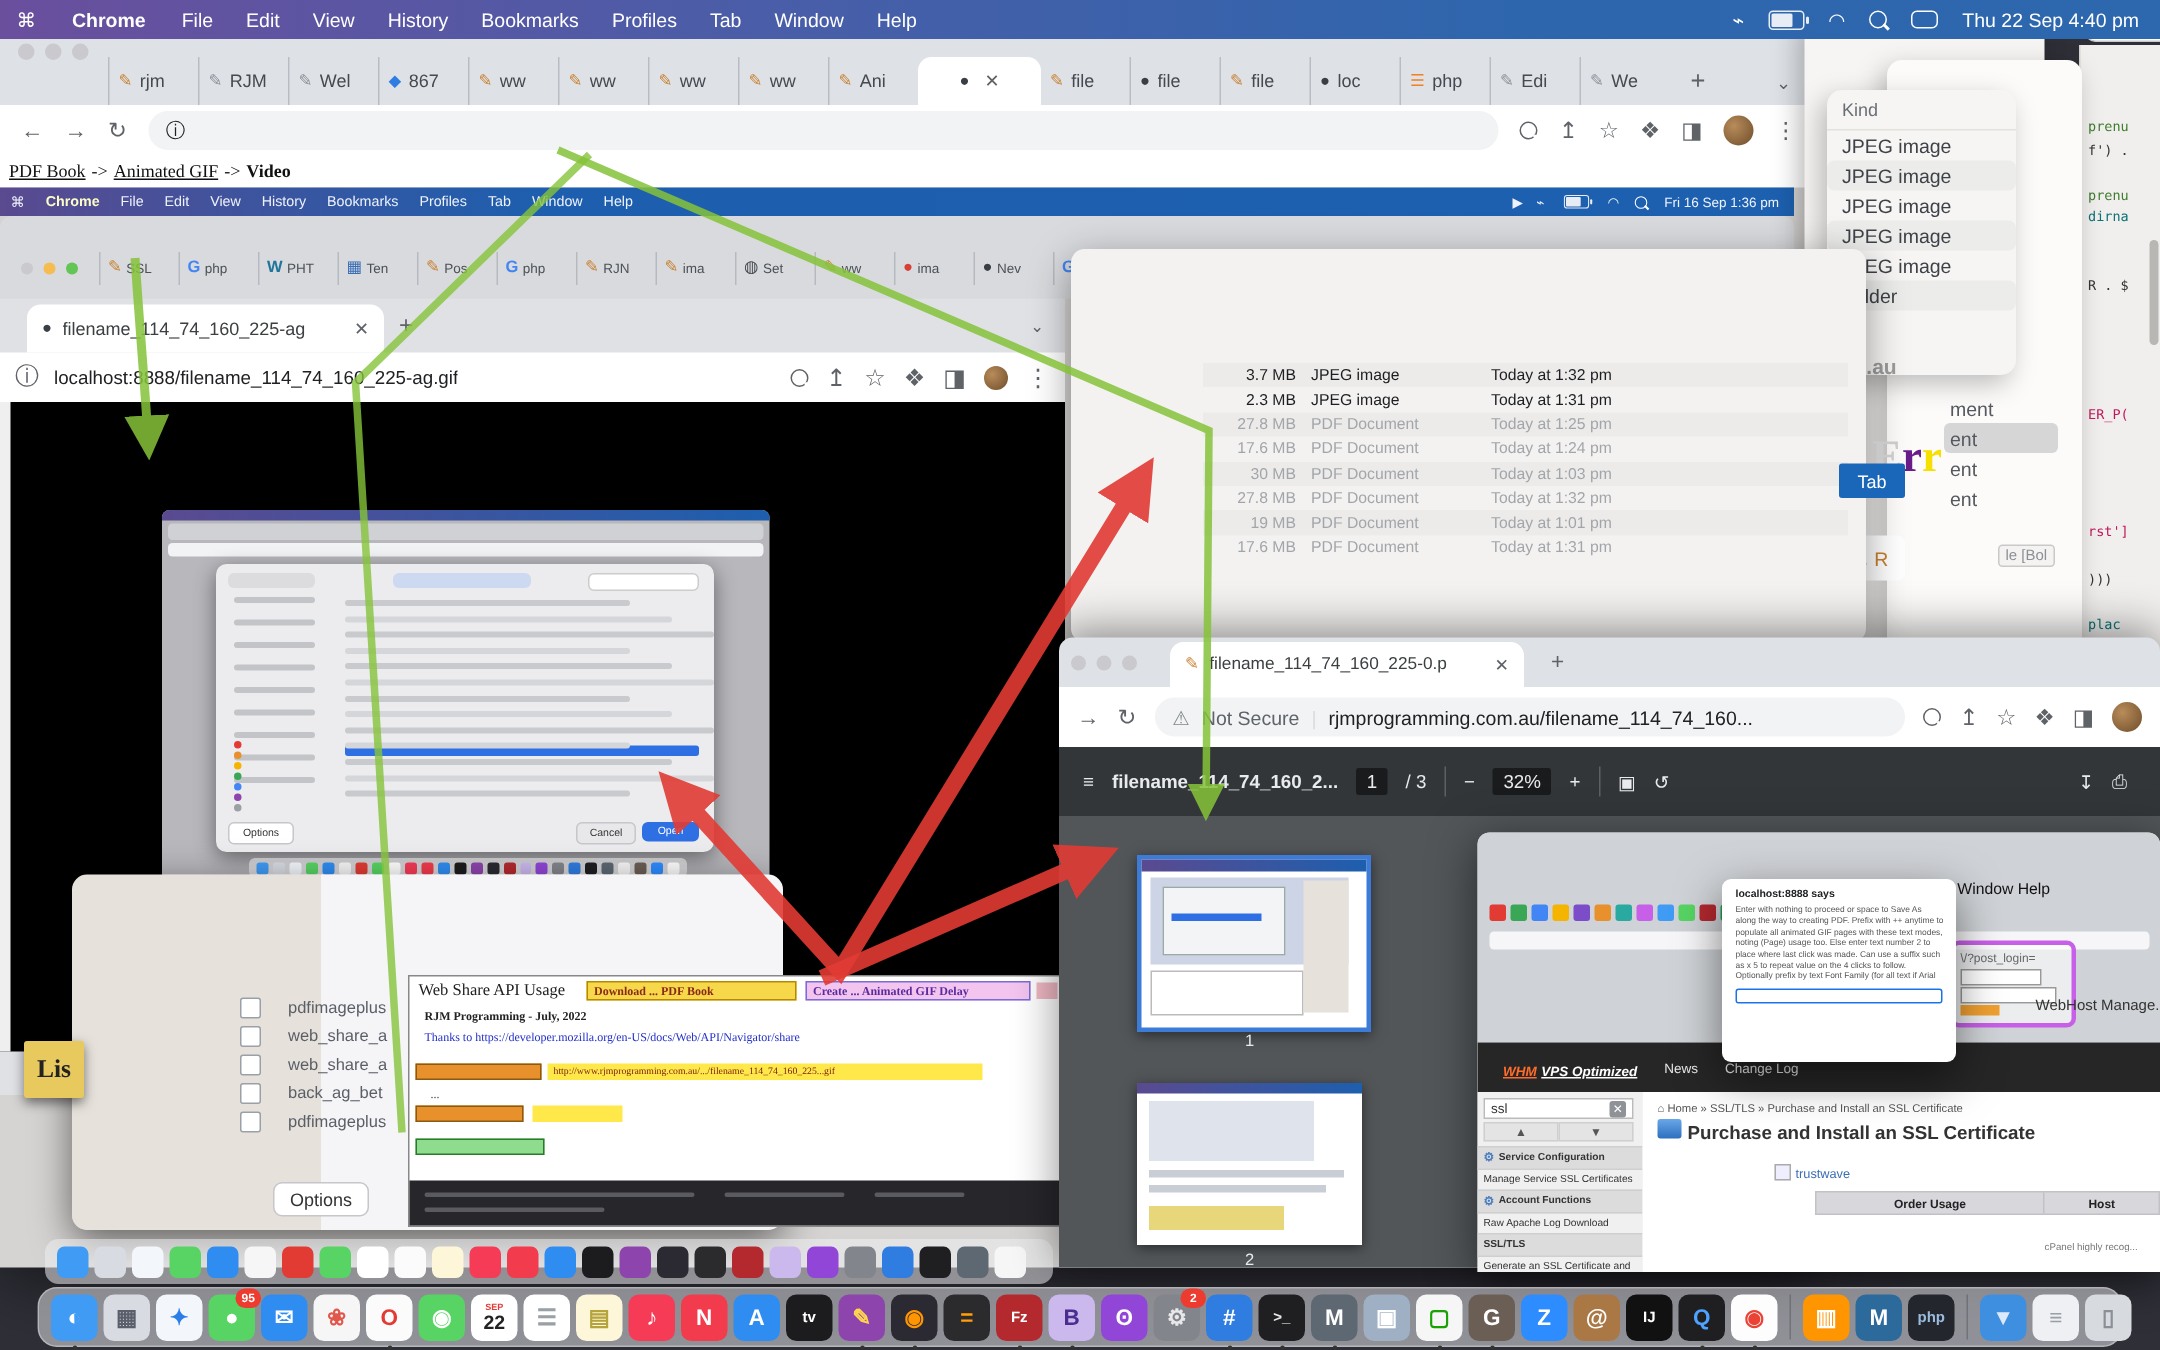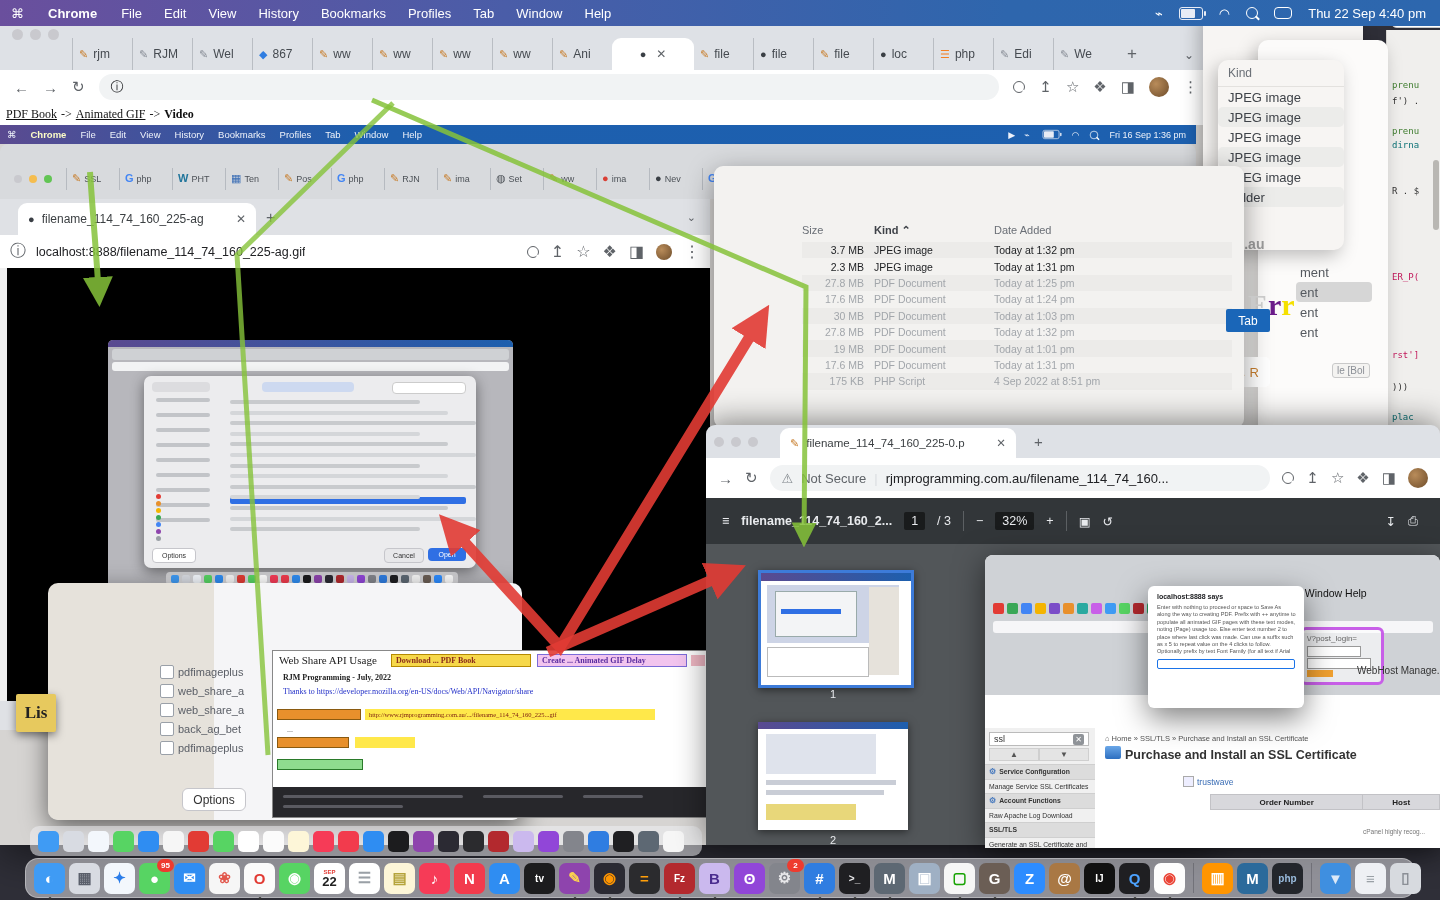--- a/index.html
+++ b/index.html
@@ -63,21 +63,21 @@
   #mini .tabs{position:absolute;left:4px;top:9px;width:397px;height:11px;background:#cfd1d4;border-radius:3px;}
   #mini .url{position:absolute;left:4px;top:22px;width:397px;height:9px;background:#f2f3f4;border-radius:3px;}
   #minidlg{position:absolute;left:36px;top:36px;width:332px;height:192px;background:#ececee;border-radius:7px;box-shadow:0 4px 14px rgba(0,0,0,.45);}
   .chip{position:absolute;border-radius:4px;font-size:8px;display:flex;align-items:center;justify-content:center;color:#333;}
   #mini .lrow{position:absolute;height:4px;border-radius:2px;background:#c8cacd;}
   #mini .sel{position:absolute;left:86px;top:121px;width:236px;height:7px;background:#2f6fe4;border-radius:2px;}
   #minidock{position:absolute;left:58px;top:232px;width:292px;height:13px;background:rgba(245,245,248,.55);border-radius:4px;display:flex;align-items:center;gap:3px;padding:0 5px;box-sizing:border-box;}
   #minidock i{width:8px;height:8px;border-radius:2px;display:block;}
   
   #filewin{left:48px;top:557px;width:474px;height:237px;background:linear-gradient(90deg,#e6e2db 0 35%,#f5f5f7 35%);border-radius:10px;box-shadow:0 8px 26px rgba(0,0,0,.55);}
-  .flrow{position:absolute;left:112px;width:200px;height:15px;display:flex;align-items:center;gap:4px;font-size:11px;color:#5a5e66;}
+  .flrow{position:absolute;left:112px;width:200px;height:15px;display:flex;align-items:center;gap:18px;font-size:11px;color:#5a5e66;}
   .flrow .fic{width:12px;height:12px;border:1px solid #9aa0a8;border-radius:2px;background:#fff;flex:none;}
   #optbtn{position:absolute;left:134px;top:205px;width:62px;height:21px;border:1px solid #c6c6cb;border-radius:6px;background:#fff;font-size:12px;color:#333;display:flex;align-items:center;justify-content:center;}
   #yellowtag{left:16px;top:668px;width:40px;height:38px;background:#e7c95e;color:#222;font-family:"Liberation Serif",serif;font-size:17px;font-weight:bold;display:flex;align-items:center;justify-content:center;border-radius:2px;box-shadow:0 3px 8px rgba(0,0,0,.5);}
   #webpanel{left:272px;top:624px;width:436px;height:168px;background:#fff;border:1px solid #888;box-sizing:border-box;font-family:"Liberation Serif",serif;}
   #webpanel .h{position:absolute;left:6px;top:3px;font-size:11px;font-weight:normal;color:#222;}
   .hl{position:absolute;font-size:8px;display:flex;align-items:center;padding:0 4px;box-sizing:border-box;white-space:nowrap;overflow:hidden;}
   #wp-dark{position:absolute;left:0;bottom:0;width:434px;height:30px;background:#27272b;}
   #wp-dark i{position:absolute;height:3px;background:#5a5a61;border-radius:2px;display:block;}
   
   #innerdock{left:30px;top:800px;width:672px;height:30px;background:rgba(238,238,243,.55);border-radius:9px;display:flex;align-items:center;gap:4px;padding:0 8px;box-sizing:border-box;z-index:2;}
@@ -588,25 +588,20 @@
       <div class="mrow">ent</div>
     </div>
   <div id="errletters" class="abs">
     <span style="color:#c9c9c9;">E</span><span style="color:#6a1b8a;">r</span><span style="color:#f5e000;">r</span>
   </div>
   <div id="tabbtn" class="abs">Tab</div>
   <div id="pencilfrag" class="abs">✎ R</div>
   <div id="mebol" class="abs">le [Bol</div>
 
   <div id="finder" class="abs">
-    <div id="f-headers">
-      <span class="c1">Size</span>
-      <span class="c2"><span>Kind</span> <span>⌃</span></span>
-      <span class="c3">Date Added</span>
-    </div>
     <div id="finder-rows" style="position:absolute;left:88px;top:76px;width:430px;">
         <div class="frow">
           <span class="c1">3.7 MB</span>
           <span class="c2">JPEG image</span>
           <span class="c3">Today at 1:32 pm</span>
         </div>
         <div class="frow">
           <span class="c1">2.3 MB</span>
           <span class="c2">JPEG image</span>
           <span class="c3">Today at 1:31 pm</span>
@@ -633,25 +628,20 @@
         </div>
         <div class="frow dim">
           <span class="c1">19 MB</span>
           <span class="c2">PDF Document</span>
           <span class="c3">Today at 1:01 pm</span>
         </div>
         <div class="frow dim">
           <span class="c1">17.6 MB</span>
           <span class="c2">PDF Document</span>
           <span class="c3">Today at 1:31 pm</span>
-        </div>
-        <div class="frow dim">
-          <span class="c1">175 KB</span>
-          <span class="c2">PHP Script</span>
-          <span class="c3">4 Sep 2022 at 8:51 pm</span>
         </div>
       </div>
   </div>
 
   <div id="pdfwin" class="abs">
     <div id="pw-tabrow">
       <span class="tl gray" style="width:10px;height:10px;"></span>
       <span class="tl gray" style="width:10px;height:10px;"></span>
       <span class="tl gray" style="width:10px;height:10px;"></span>
       <div id="pw-tab">
@@ -738,20 +728,25 @@
         </div>
       <div style="position:absolute;left:8px;top:66px;width:440px;height:12px;background:#f6f6f8;border-radius:3px;"></div>
       <div id="plbox">
         <div style="position:absolute;left:4px;top:4px;white-space:nowrap;">\/?post_login=</div>
         <div class="dd" style="top:16px;"></div>
         <div class="dd" style="top:28px;width:62px;"></div>
         <div style="position:absolute;left:4px;top:40px;width:26px;height:7px;background:#f0a030;"></div>
       </div>
       <div id="webhost">WebHost Manage...</div>
     </div>
+    <div id="whm-header">
+      <span id="whm-logo"><span class="brandtxt" style="color:#ff6c2c">WHM</span><span>VPS Optimized</span></span>
+      <span class="whm-nav">News</span>
+      <span class="whm-nav">Change Log</span>
+    </div>
     <div id="whm-side">
       <div id="whm-search">
         <span>ssl</span>
         <span class="x">✕</span>
       </div>
       <div id="whm-arrows">
           <div>▲</div>
           <div>▼</div>
         </div>
       <div id="whm-items">
@@ -765,21 +760,21 @@
     </div>
     <div id="whm-main">
       <div id="whm-crumb">⌂ Home » SSL/TLS » Purchase and Install an SSL Certificate</div>
       <div id="whm-foldericon"></div>
       <div id="whm-title">Purchase and Install an SSL Certificate</div>
       <div id="trustwave">
           <span class="bi"></span>
           <span>trustwave</span>
         </div>
       <div id="whm-table">
-        <span class="oc">Order Number</span>
+        <span class="oc">Order Usage</span>
         <span class="hc">Host</span>
       </div>
       <div id="cpanelnote">cPanel highly recog...</div>
     </div>
   </div>
 
   <div id="dialog" class="abs">
     <div class="t">localhost:8888 says</div>
     <div class="b">Enter with nothing to proceed or space to Save As along the way to creating PDF.  Prefix with ++ anytime to populate all animated GIF pages with these text modes, noting (Page) usage too.  Else enter text number 2 to place where last click was made.  Can use a suffix such as x 5 to repeat value on the 4 clicks to follow.  Optionally prefix by text Font Family (for all text if Arial no good versus Courier or Helvetica or Arial or Times or Symbol or ZapfDingbats);Font Style (double semicolon delimit for all text default if Bold no good else single semicolon delimit for this text only...</div>
     <input style="">

